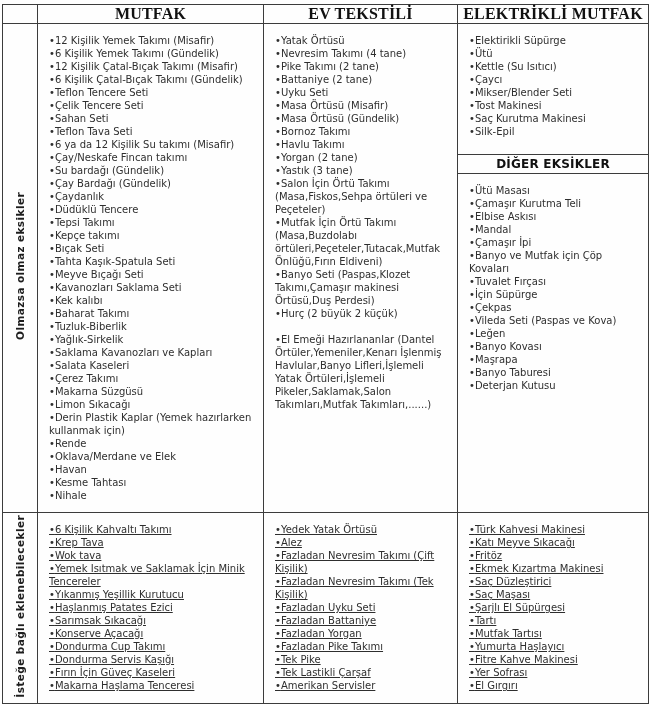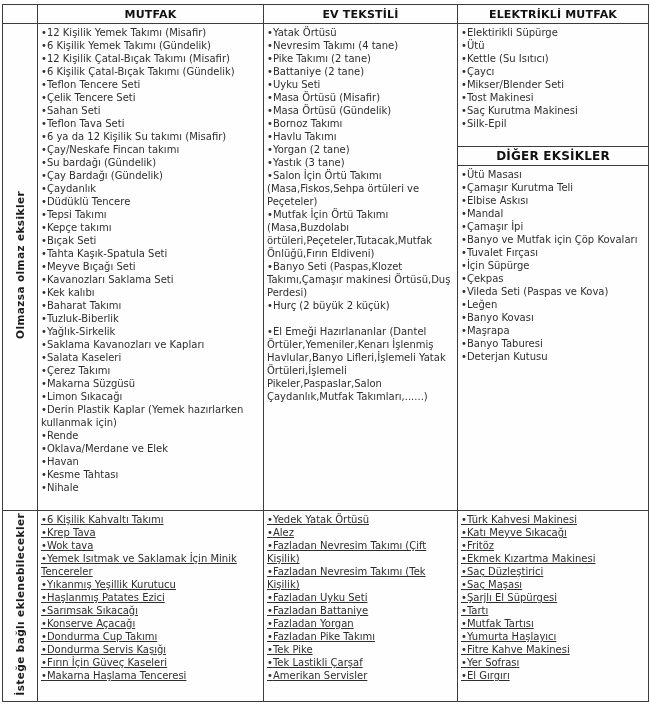--- a/index.html
+++ b/index.html
@@ -27,31 +27,32 @@
 
   td, th {
     border: 1px solid #3c3c3c;
     vertical-align: top;
     padding: 0;
   }
   thead th {
     height: 18px;
     vertical-align: middle;
     text-align: center;
-    font-size: 11px;
+    font-size: 16px;
     font-weight: bold;
     color: #111;
     letter-spacing: 0.2px;
+    font-family: Liberation Serif, serif;
   }
   tr.group-must > td.list-cell  { height: 486px; }
   tr.group-opt  > td.list-cell  { height: 190px; text-decoration: underline; }
 
   ul.items {
     list-style: none;
-    margin: 0;
+    margin: 8px;
     padding: 2px 2px 2px 3px;
     font-size: 10px;
     line-height: 13px;
   }
   ul.items li::before { content: "\2022 "; }
   ul.items li.spacer  { height: 13px; }
   ul.items li.spacer::before { content: ""; }
 
   .sub-header {
     border-top: 1px solid #3c3c3c;
@@ -154,21 +155,21 @@
               <li>Masa Örtüsü (Gündelik)</li>
               <li>Bornoz Takımı</li>
               <li>Havlu Takımı</li>
               <li>Yorgan (2 tane)</li>
               <li>Yastık (3 tane)</li>
               <li>Salon İçin Örtü Takımı (Masa,Fiskos,Sehpa örtüleri ve Peçeteler)</li>
               <li>Mutfak İçin Örtü Takımı (Masa,Buzdolabı örtüleri,Peçeteler,Tutacak,Mutfak Önlüğü,Fırın Eldiveni)</li>
               <li>Banyo Seti (Paspas,Klozet Takımı,Çamaşır makinesi Örtüsü,Duş Perdesi)</li>
               <li>Hurç (2 büyük 2 küçük)</li>
               <li class="spacer"></li>
-              <li>El Emeği Hazırlananlar (Dantel Örtüler,Yemeniler,Kenarı İşlenmiş Havlular,Banyo Lifleri,İşlemeli Yatak Örtüleri,İşlemeli Pikeler,Paspaslar,Salon Çaydanlık,Mutfak Takımları,......)</li>
+              <li>El Emeği Hazırlananlar (Dantel Örtüler,Yemeniler,Kenarı İşlenmiş Havlular,Banyo Lifleri,İşlemeli Yatak Örtüleri,İşlemeli Pikeler,Saklamak,Salon Takımları,Mutfak Takımları,......)</li>
             </ul>
         </td>
         <td class="list-cell">
           <ul class="items">
               <li>Elektirikli Süpürge</li>
               <li>Ütü</li>
               <li>Kettle (Su Isıtıcı)</li>
               <li>Çaycı</li>
               <li>Mikser/Blender Seti</li>
               <li>Tost Makinesi</li>

